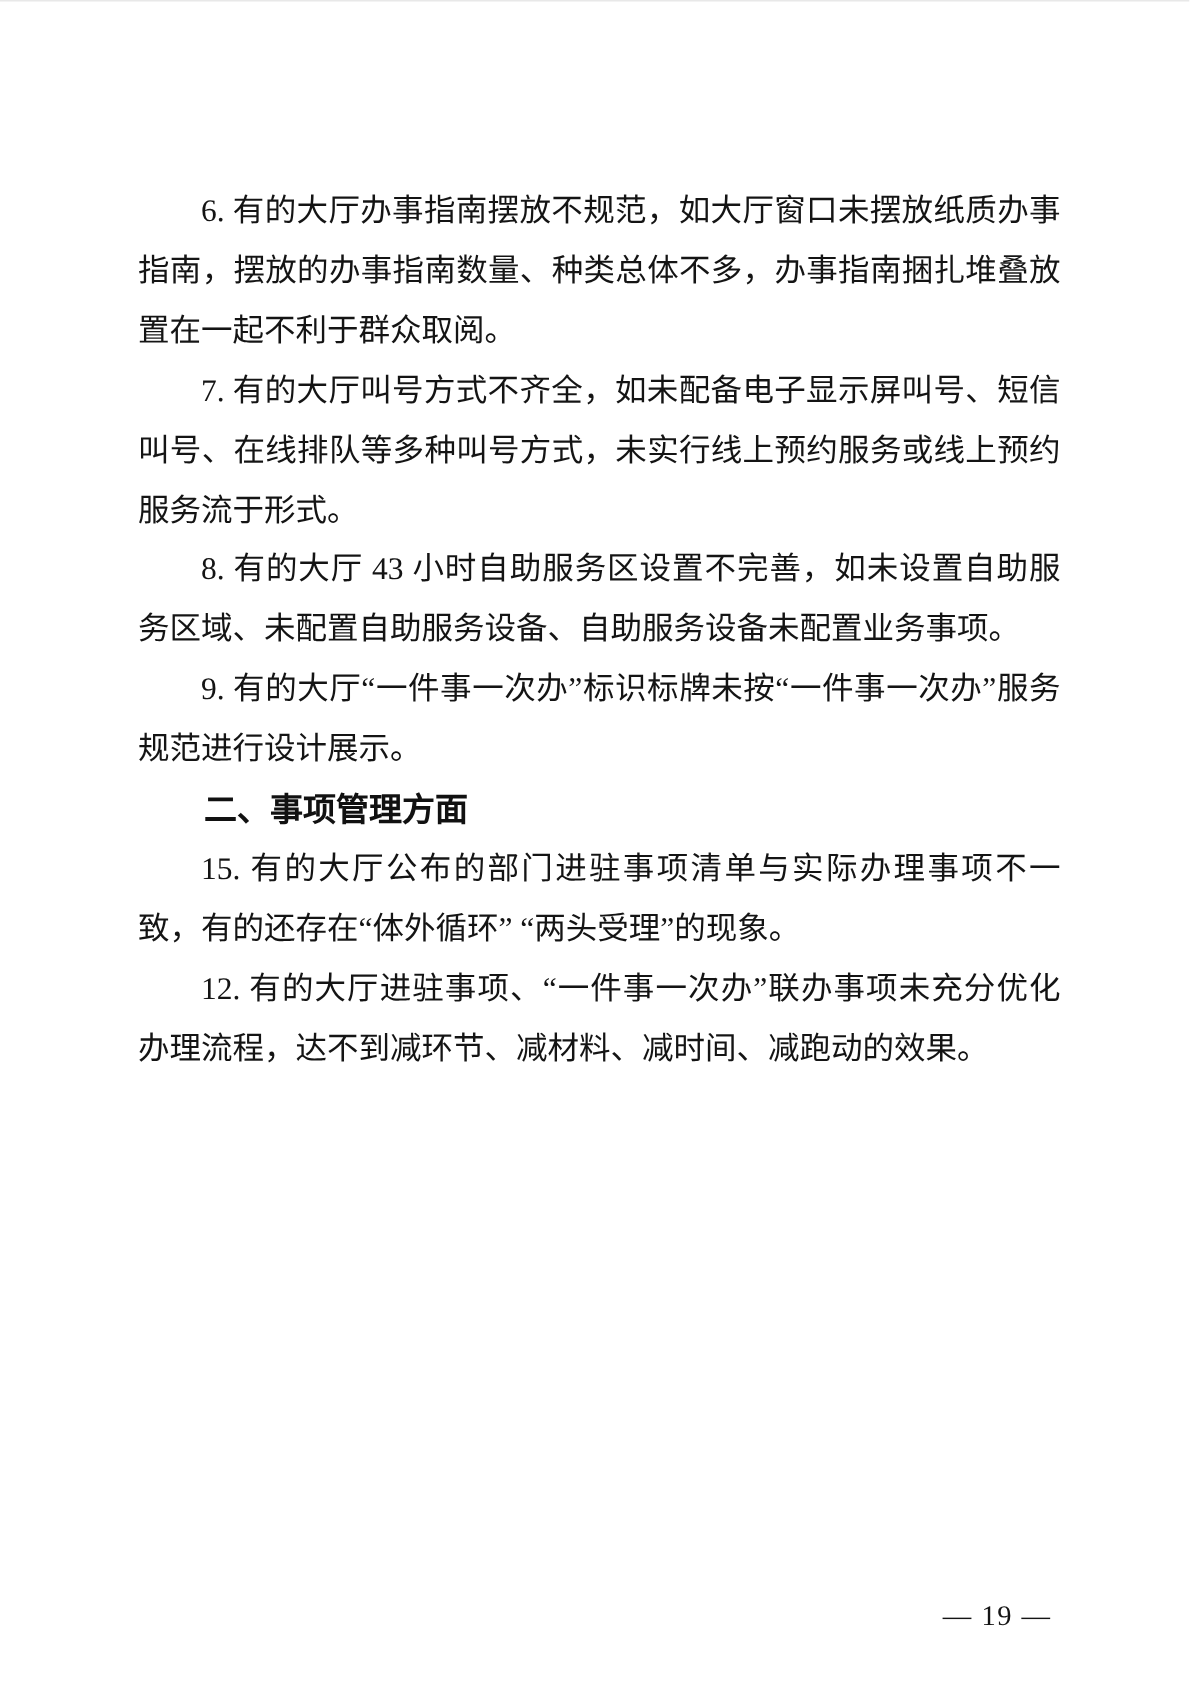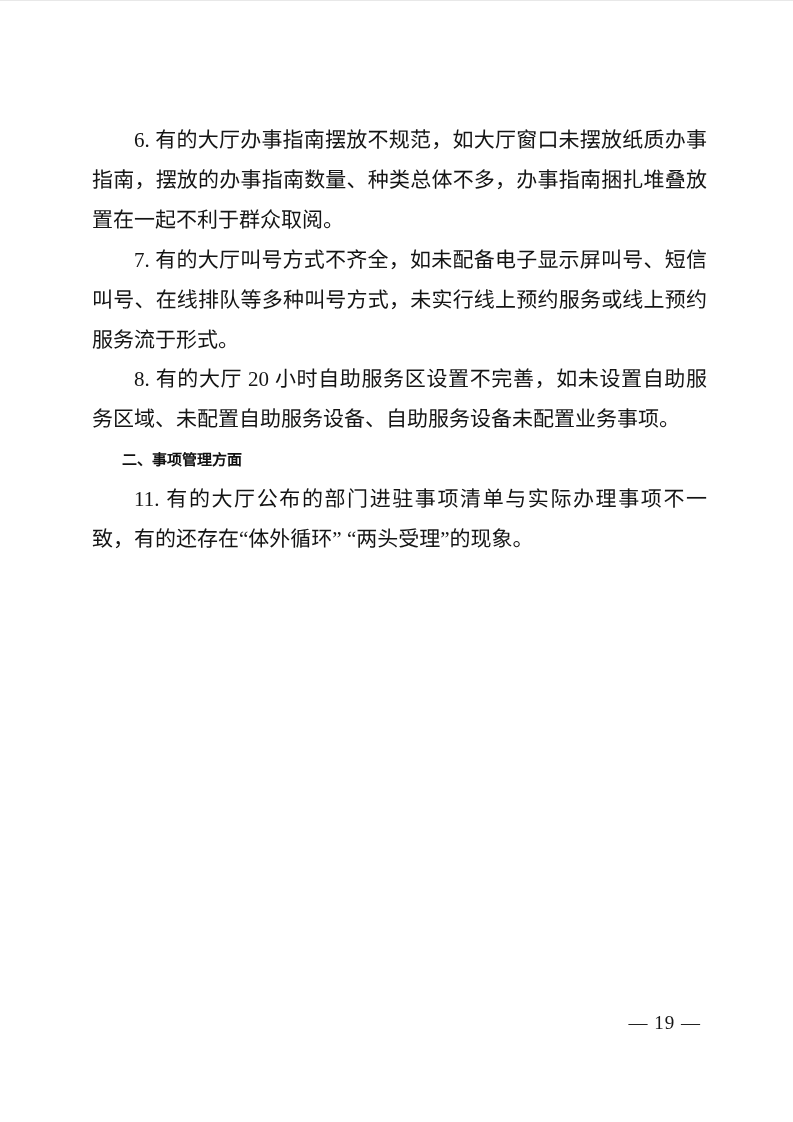--- a/index.html
+++ b/index.html
@@ -27,38 +27,40 @@
     text-indent: 2em;
     text-align: justify;
     text-justify: inter-ideograph;
     word-break: break-all;
   }
   .heading {
     margin: 0;
     text-indent: 2em;
     font-family: "Liberation Sans", "DejaVu Sans", sans-serif;
     font-weight: 700;
-    font-size: 15px;
+    font-size: 22px;
     line-height: 39.9px;
     color: #111111;
   }
   .page-number {
     position: absolute;
-    top: 1009px;
+    top: 1064px;
     right: 92px;
     font-size: 19px;
     line-height: 26px;
     letter-spacing: 1px;
     color: #141414;
     text-align: center;
   }
 </style>
 </head>
 <body>
 
 <div class="page">
   <p class="para">6. 有的大厅办事指南摆放不规范，如大厅窗口未摆放纸质办事指南，摆放的办事指南数量、种类总体不多，办事指南捆扎堆叠放置在一起不利于群众取阅。</p>
   <p class="para">7. 有的大厅叫号方式不齐全，如未配备电子显示屏叫号、短信叫号、在线排队等多种叫号方式，未实行线上预约服务或线上预约服务流于形式。</p>
-  <p class="para">8. 有的大厅 20 小时自助服务区设置不完善，如未设置自助服务区域、未配置自助服务设备、自助服务设备未配置业务事项。</p>
+  <p class="para">8. 有的大厅 43 小时自助服务区设置不完善，如未设置自助服务区域、未配置自助服务设备、自助服务设备未配置业务事项。</p>
+  <p class="para">9. 有的大厅“一件事一次办”标识标牌未按“一件事一次办”服务规范进行设计展示。</p>
   <h2 class="heading">二、事项管理方面</h2>
-  <p class="para">11. 有的大厅公布的部门进驻事项清单与实际办理事项不一致，有的还存在“体外循环” “两头受理”的现象。</p>
+  <p class="para">15. 有的大厅公布的部门进驻事项清单与实际办理事项不一致，有的还存在“体外循环” “两头受理”的现象。</p>
+  <p class="para">12. 有的大厅进驻事项、“一件事一次办”联办事项未充分优化办理流程，达不到减环节、减材料、减时间、减跑动的效果。</p>
   <div class="page-number">— 19 —</div>
 </div>
 
 </body></html>

